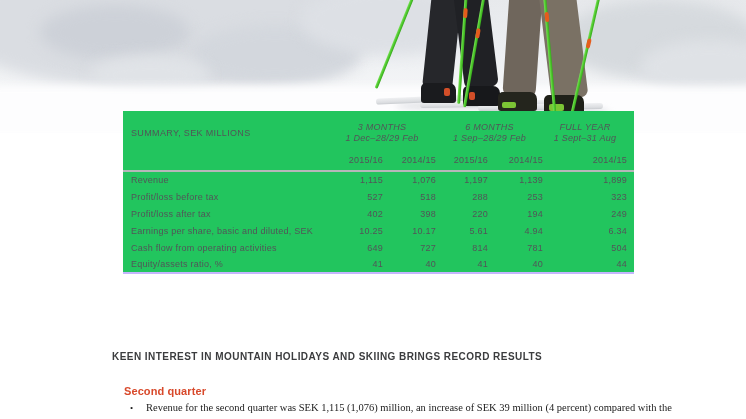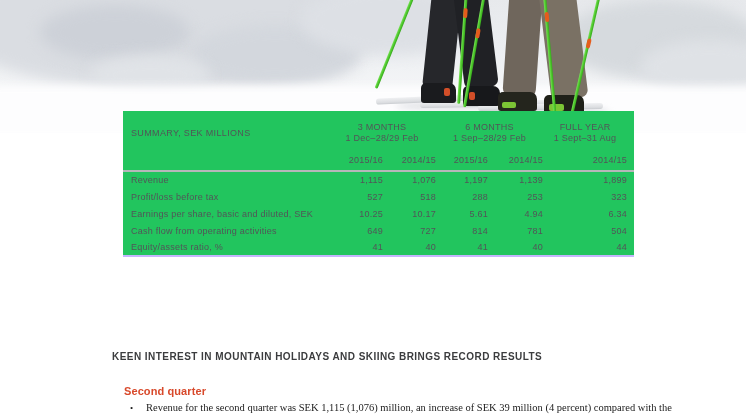--- a/index.html
+++ b/index.html
@@ -38,21 +38,21 @@
   }
   table { width:511px; border-collapse:collapse; table-layout:fixed; }
   col.c-label { width:205px; } col.c1 { width:55px; } col.c2 { width:53px; }
   col.c3 { width:52px; } col.c4 { width:55px; } col.c5 { width:91px; }
   th, td {
     font-weight:normal; font-size:9px; letter-spacing:0.25px;
     color:#525558; white-space:nowrap; padding:0;
   }
   tr.group-row th { height:36px; vertical-align:middle; }
   th.title-cell { text-align:left; padding-left:8px; letter-spacing:0.35px; }
-  th.group-cell { text-align:center; line-height:11px; }
+  th.group-cell { text-align:center; line-height:11px;font-style:italic; }
   th.group-cell .period { display:block; }
   tr.years-row th { height:20px; text-align:right; vertical-align:bottom;
     padding-bottom:5px; border-bottom:2px solid #b5b7b9; }
   tbody td { height:17px; text-align:right; }
   tbody td.row-label { text-align:left; padding-left:8px; }
   tbody tr:last-child td { border-bottom:2px solid #c4b5fd; }
   td.pad-r, th.pad-r { padding-right:7px; }
 
   
   .heading {
@@ -173,20 +173,28 @@
         </tr>
         <tr>
           <td class="row-label">Profit/loss before tax</td>
           <td>527</td>
           <td>518</td>
           <td>288</td>
           <td>253</td>
           <td class="pad-r">323</td>
         </tr>
         <tr>
+          <td class="row-label">Profit/loss after tax</td>
+          <td>402</td>
+          <td>398</td>
+          <td>220</td>
+          <td>194</td>
+          <td class="pad-r">249</td>
+        </tr>
+        <tr>
           <td class="row-label">Earnings per share, basic and diluted, SEK</td>
           <td>10.25</td>
           <td>10.17</td>
           <td>5.61</td>
           <td>4.94</td>
           <td class="pad-r">6.34</td>
         </tr>
         <tr>
           <td class="row-label">Cash flow from operating activities</td>
           <td>649</td>

